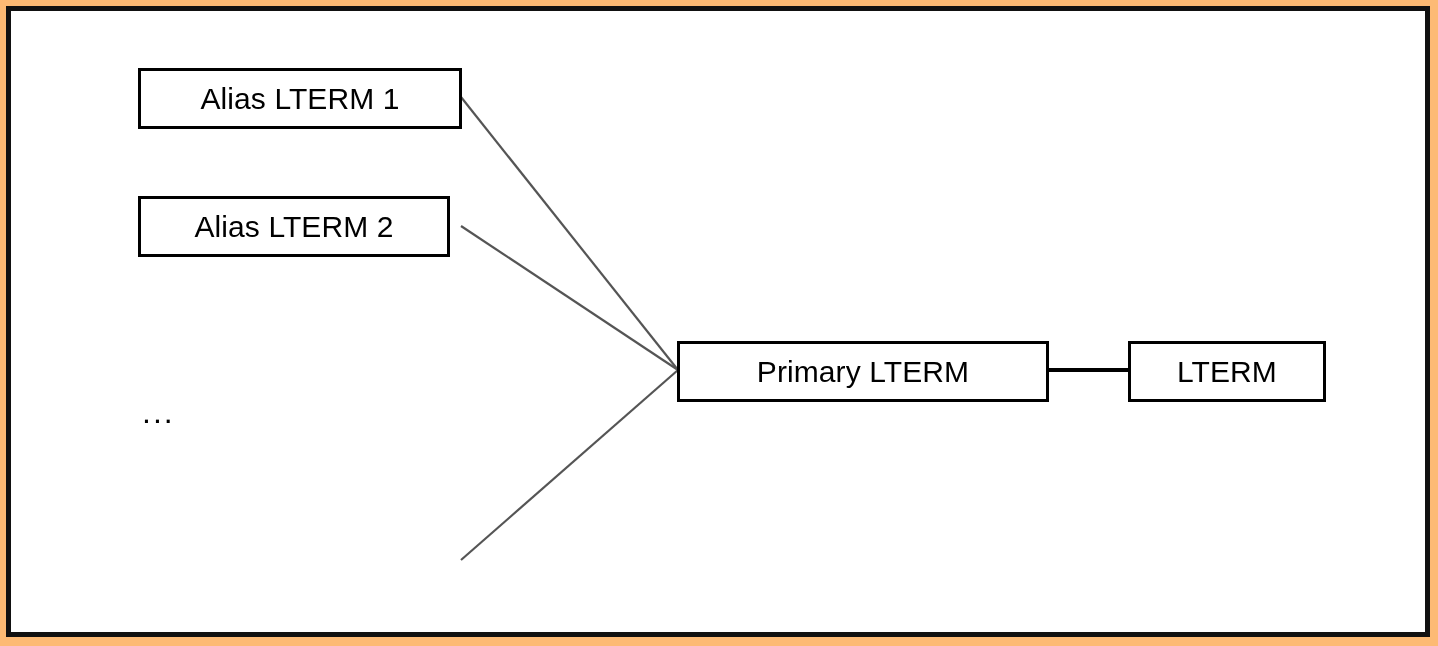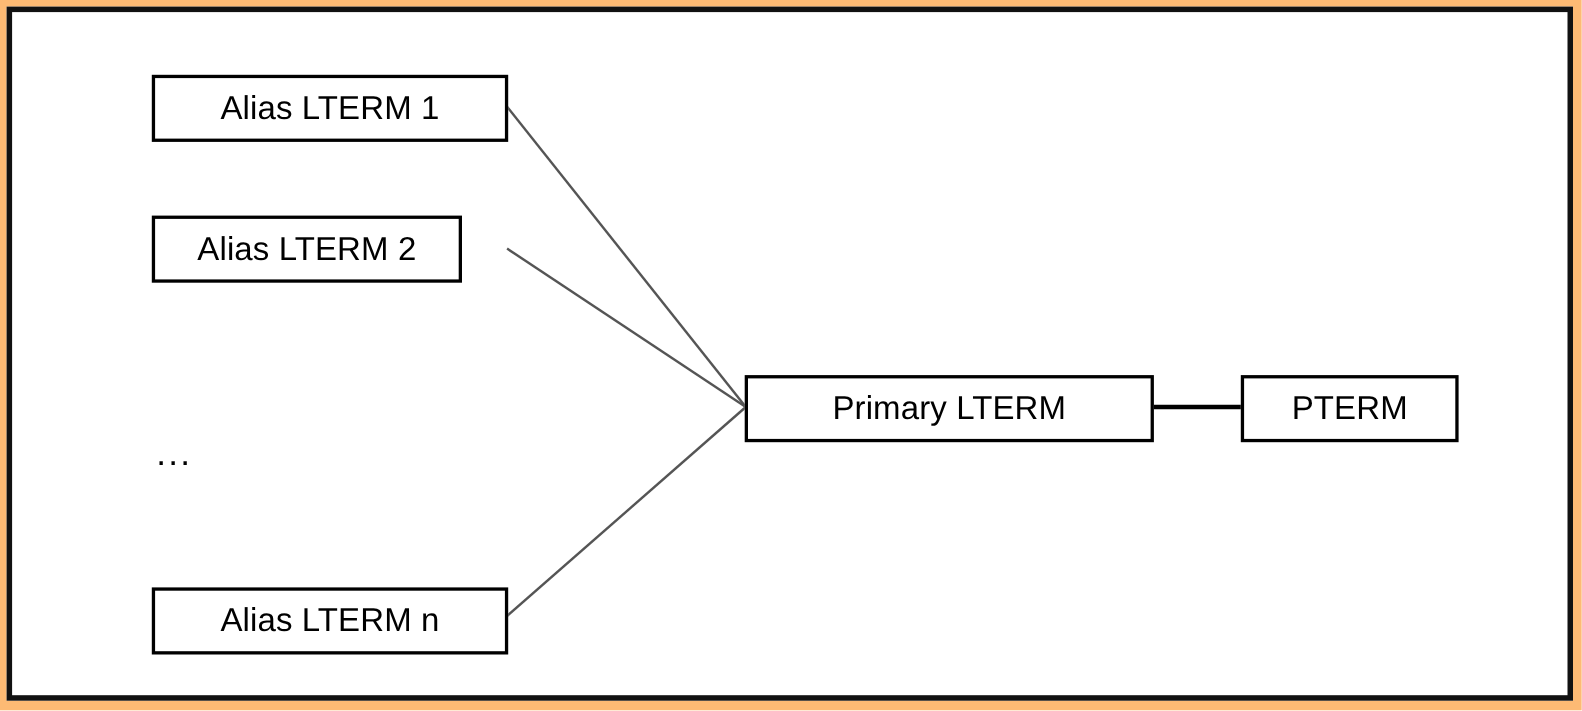--- a/index.html
+++ b/index.html
@@ -78,31 +78,28 @@
     <line x1="461" y1="97" x2="678" y2="370" stroke="#555555" stroke-width="2.2"></line>
     <line x1="461" y1="226" x2="678" y2="370" stroke="#555555" stroke-width="2.2"></line>
     <line x1="461" y1="560" x2="678" y2="370" stroke="#555555" stroke-width="2.2"></line>
     <line x1="997" y1="370" x2="1130" y2="370" stroke="#000000" stroke-width="4"></line>
   </svg>
 
   <div class="node-box" id="node-alias-lterm-1" style="left:138px; top:68px; width:324px; height:61px;">
     <span class="node-label">Alias LTERM 1</span>
   </div>
 
-  <div class="node-box" id="node-alias-lterm-2" style="left:138px; top:196px; width:282px; height:61px;">
+  <div class="node-box" id="node-alias-lterm-2" style="left:138px; top:196px; width:312px; height:61px;">
     <span class="node-label">Alias LTERM 2</span>
   </div>
 
   <div id="ellipsis-marker">...</div>
 
-  <div class="node-box" id="node-alias-lterm-n" style="left:138px; top:534px; width:324px; height:61px;">
-    <span class="node-label">Alias LTERM n</span>
-  </div>
 
   <div class="node-box" id="node-primary-lterm" style="left:677px; top:341px; width:372px; height:61px;">
     <span class="node-label">Primary LTERM</span>
   </div>
 
   <div class="node-box" id="node-pterm" style="left:1128px; top:341px; width:198px; height:61px;">
-    <span class="node-label">PTERM</span>
+    <span class="node-label">LTERM</span>
   </div>
 
 </div>
 
 </body></html>

